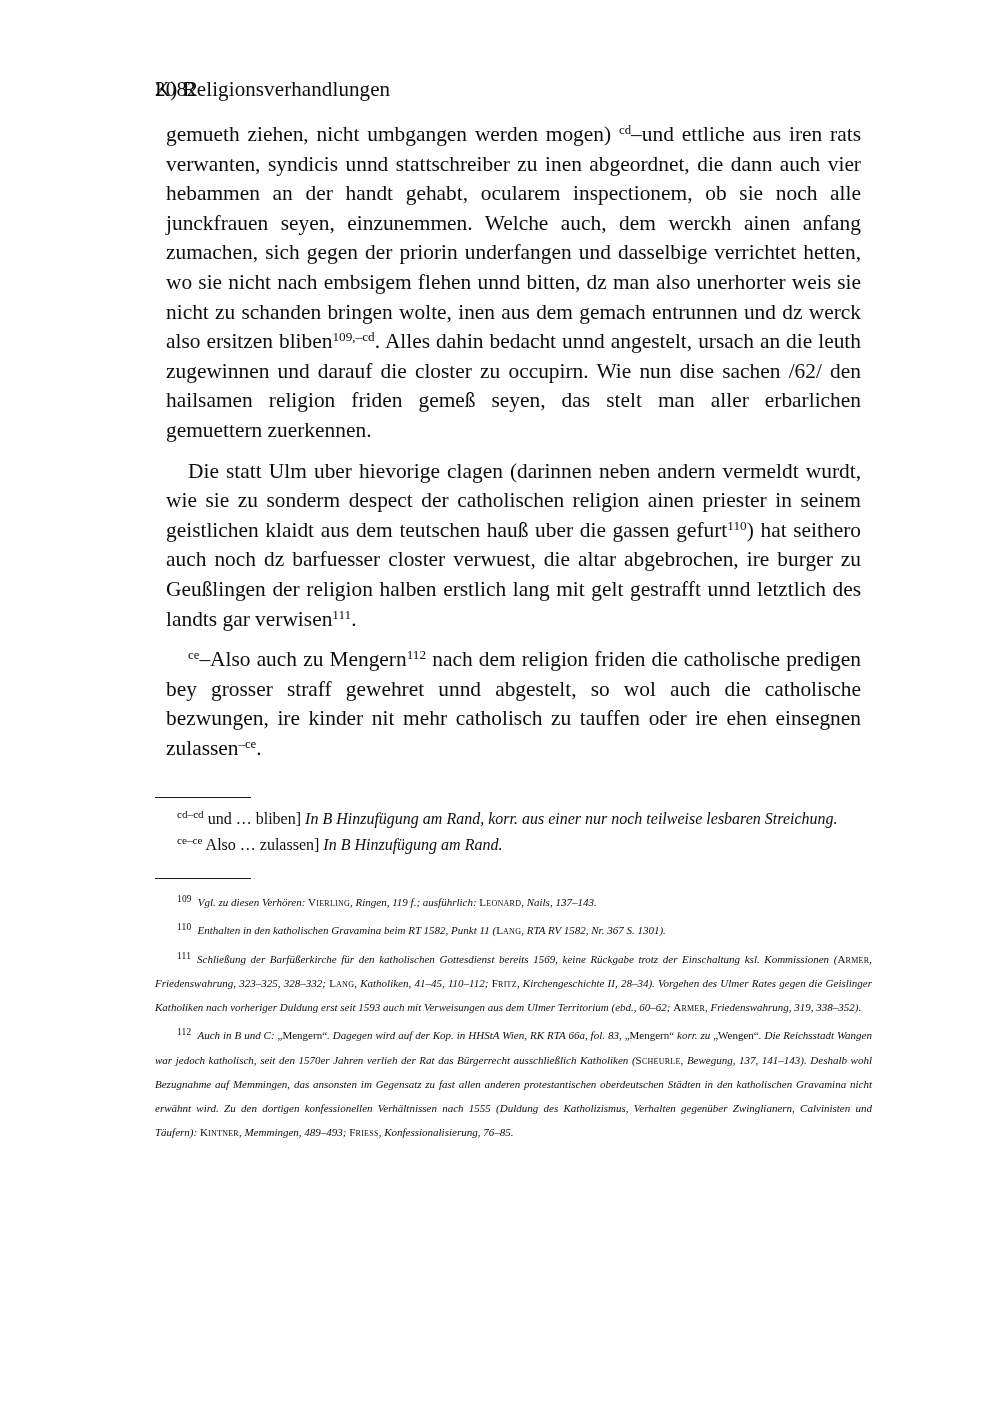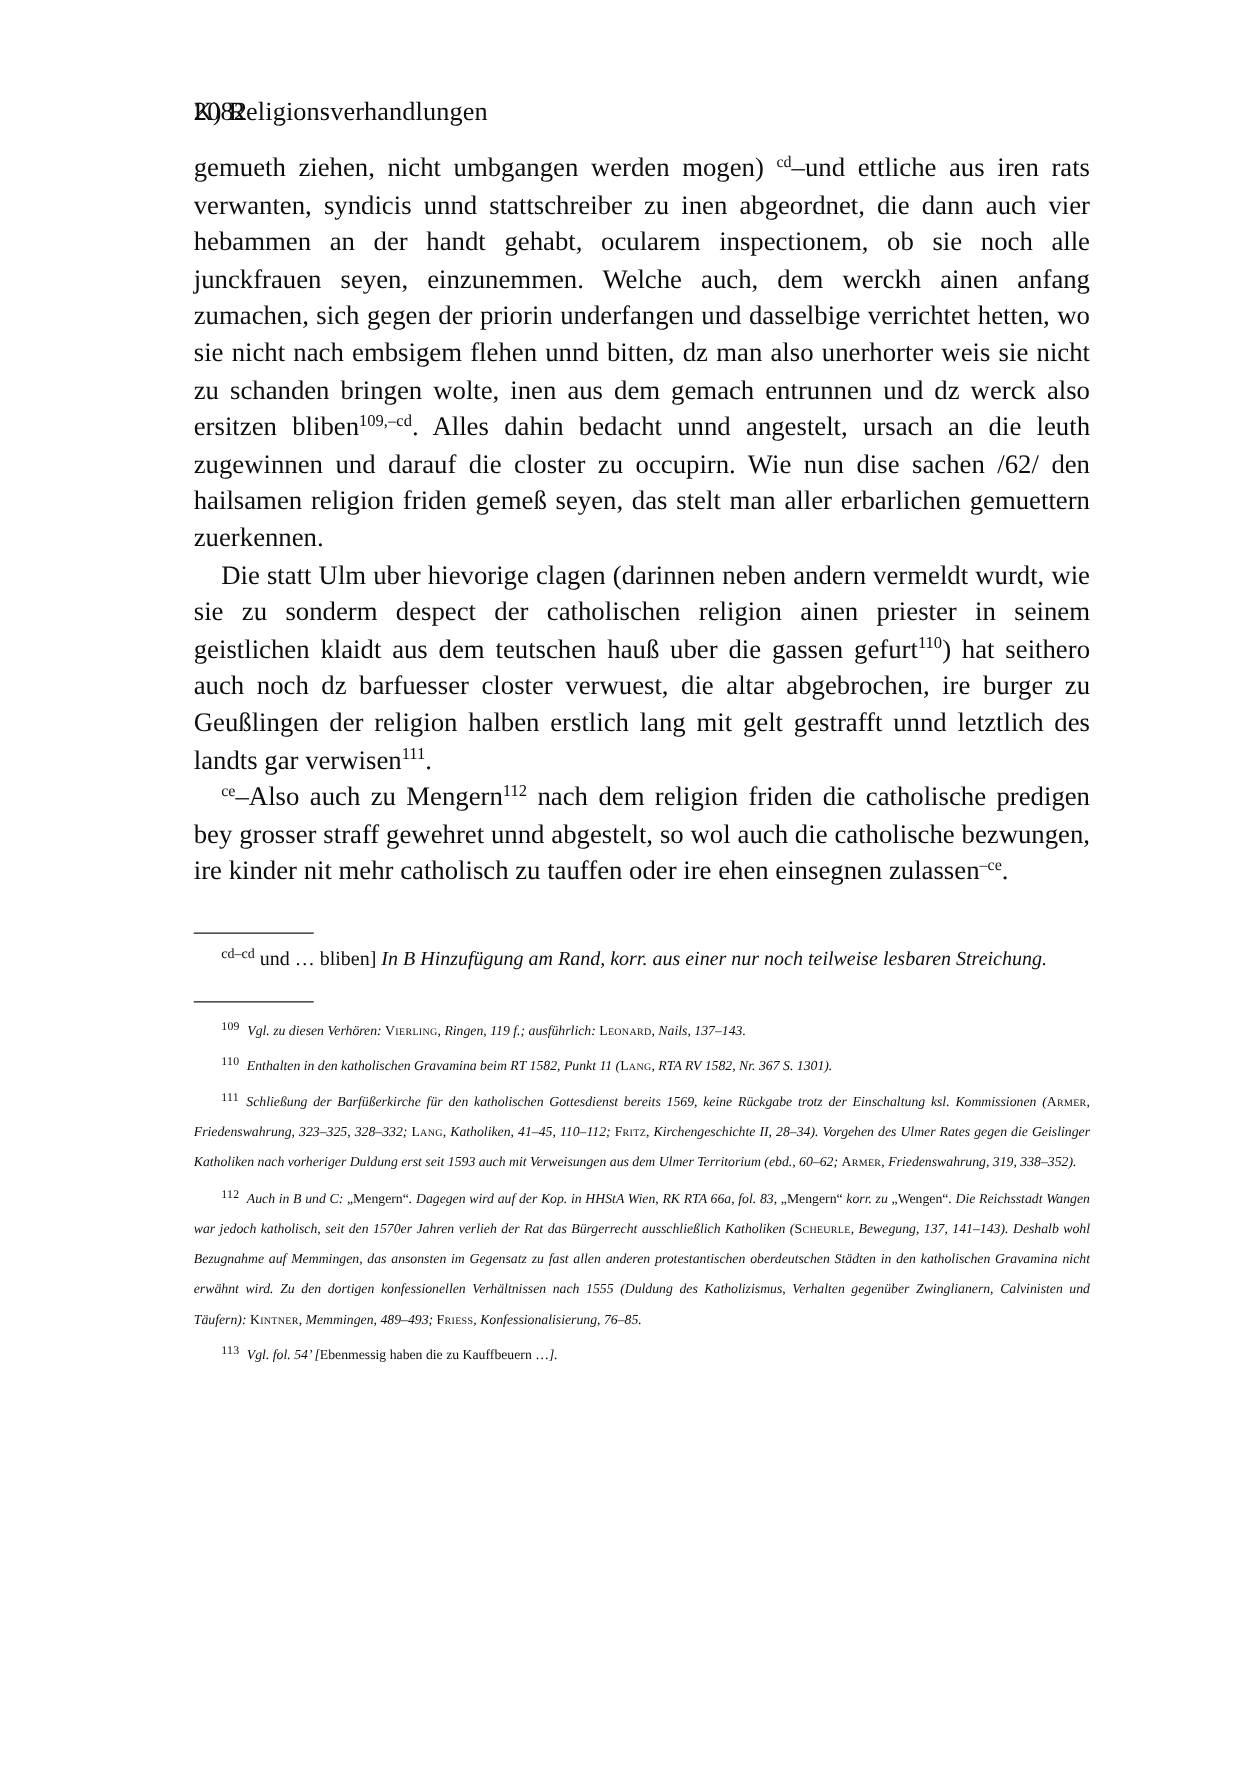--- a/index.html
+++ b/index.html
@@ -58,21 +58,21 @@
   
   .body-text {
     margin-top: 14px;
     font-size: 21.4px;
     line-height: 29.6px;
     text-align: justify;
     text-justify: inter-word;
     hyphens: manual;
   }
   .body-text p {
-    margin: 0;
+    margin: 11px;
     text-indent: 0;
   }
   .body-text p.indent {
     text-indent: 22px;
   }
 
   sup {
     font-size: 0.62em;
     line-height: 0;
     vertical-align: 0.56em;
@@ -154,31 +154,31 @@
       <p class="indent"><sup class="var">ce</sup>–Also auch zu Mengern<sup>112</sup> nach dem religion friden die catholische predigen bey grosser straff gewehret unnd abgestelt, so wol auch die catholische bezwungen, ire kinder nit mehr catholisch zu tauffen oder ire ehen einsegnen zulassen<sup class="var">–ce</sup>.</p>
 
 
     </div>
 
     <div class="app-variants">
       <div class="rule"></div>
 
       <p><sup>cd–cd</sup> und … bliben<span class="rm">]</span> <i>In B Hinzufügung am Rand, korr. aus einer nur noch teilweise lesbaren Streichung.</i></p>
 
+      <p><sup>ce–ce</sup> Also … zulassen<span class="rm">]</span> <i>In B Hinzufügung am Rand.</i></p>
     </div>
 
     <div class="app-notes">
       <div class="rule"></div>
 
       <p><span class="fn-num">109</span><i>Vgl. zu diesen Verhören: <span class="sc">Vierling</span>, Ringen, 119 f.; ausführlich: <span class="sc">Leonard</span>, Nails, 137–143.</i></p>
 
       <p><span class="fn-num">110</span><i>Enthalten in den katholischen Gravamina beim RT 1582, Punkt 11 (<span class="sc">Lang</span>, RTA RV 1582, Nr. 367 S. 1301).</i></p>
 
       <p><span class="fn-num">111</span><i>Schließung der Barfüßerkirche für den katholischen Gottesdienst bereits 1569, keine Rückgabe trotz der Einschaltung ksl. Kommissionen (<span class="sc">Armer</span>, Friedenswahrung, 323–325, 328–332; <span class="sc">Lang</span>, Katholiken, 41–45, 110–112; <span class="sc">Fritz</span>, Kirchengeschichte II, 28–34). Vorgehen des Ulmer Rates gegen die Geislinger Katholiken nach vorheriger Duldung erst seit 1593 auch mit Verweisungen aus dem Ulmer Territorium (ebd., 60–62; <span class="sc">Armer</span>, Friedenswahrung, 319, 338–352).</i></p>
 
       <p><span class="fn-num">112</span><i>Auch in B und C: <span class="rm">„Mengern“</span>. Dagegen wird auf der Kop. in HHStA Wien, RK RTA 66a, fol. 83, <span class="rm">„Mengern“</span> korr. zu <span class="rm">„Wengen“</span>. Die Reichsstadt Wangen war jedoch katholisch, seit den 1570er Jahren verlieh der Rat das Bürgerrecht ausschließlich Katholiken (<span class="sc">Scheurle</span>, Bewegung, 137, 141–143). Deshalb wohl Bezugnahme auf Memmingen, das ansonsten im Gegensatz zu fast allen anderen protestantischen oberdeutschen Städten in den katholischen Gravamina nicht erwähnt wird. Zu den dortigen konfessionellen Verhältnissen nach 1555 (Duldung des Katholizismus, Verhalten gegenüber Zwinglianern, Calvinisten und Täufern): <span class="sc">Kintner</span>, Memmingen, 489–493; <span class="sc">Friess</span>, Konfessionalisierung, 76–85.</i></p>
 
-      <p><span class="fn-num">113</span><i>Vgl. fol. 54’ </i><span class="rm"><i>[</i>Ebenmessig haben die zu Kauffbeuern …<i>].</i></span></p>
 
     </div>
 
   </div>
 </div>
 
 </body></html>

